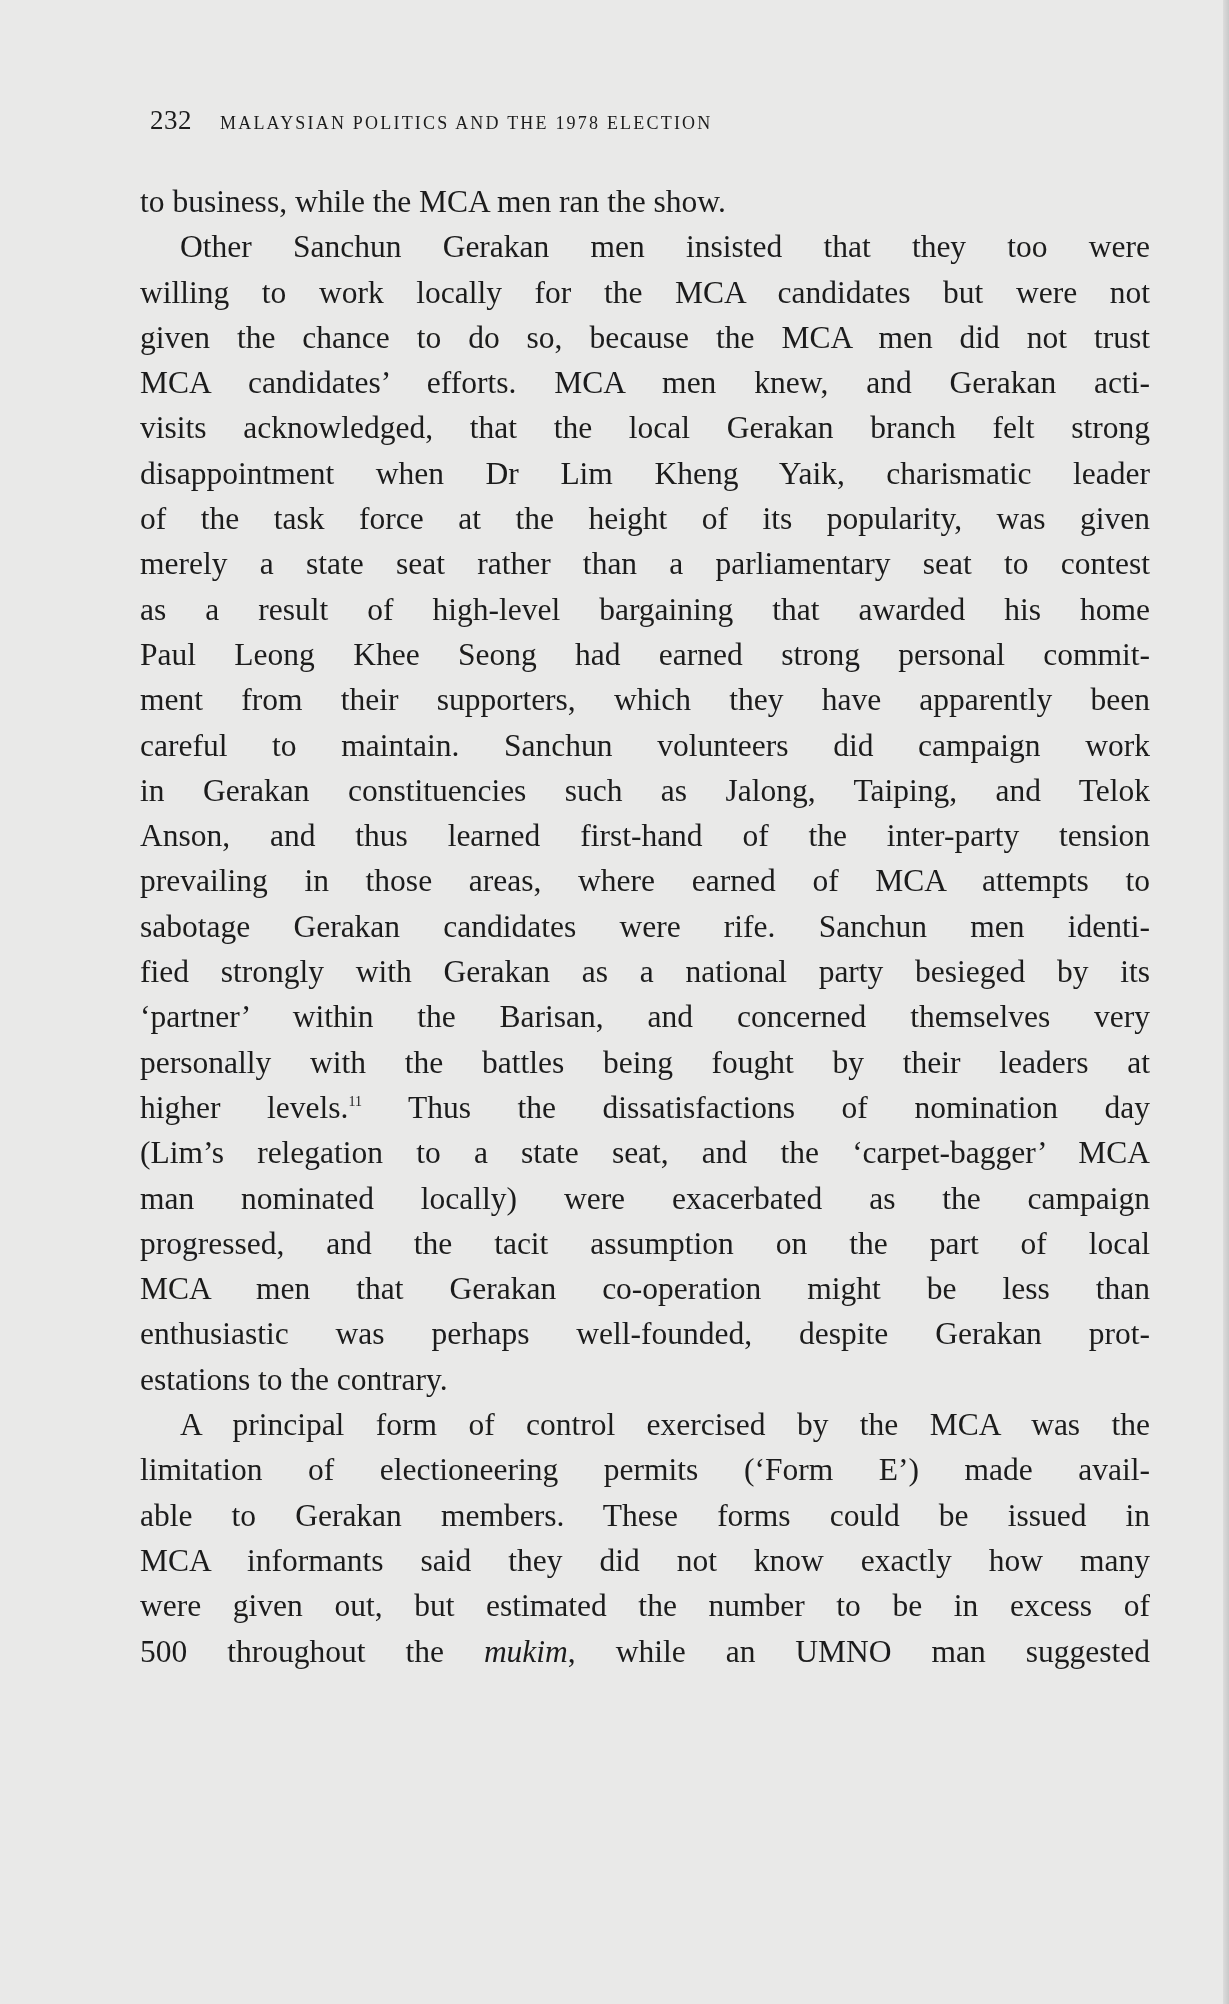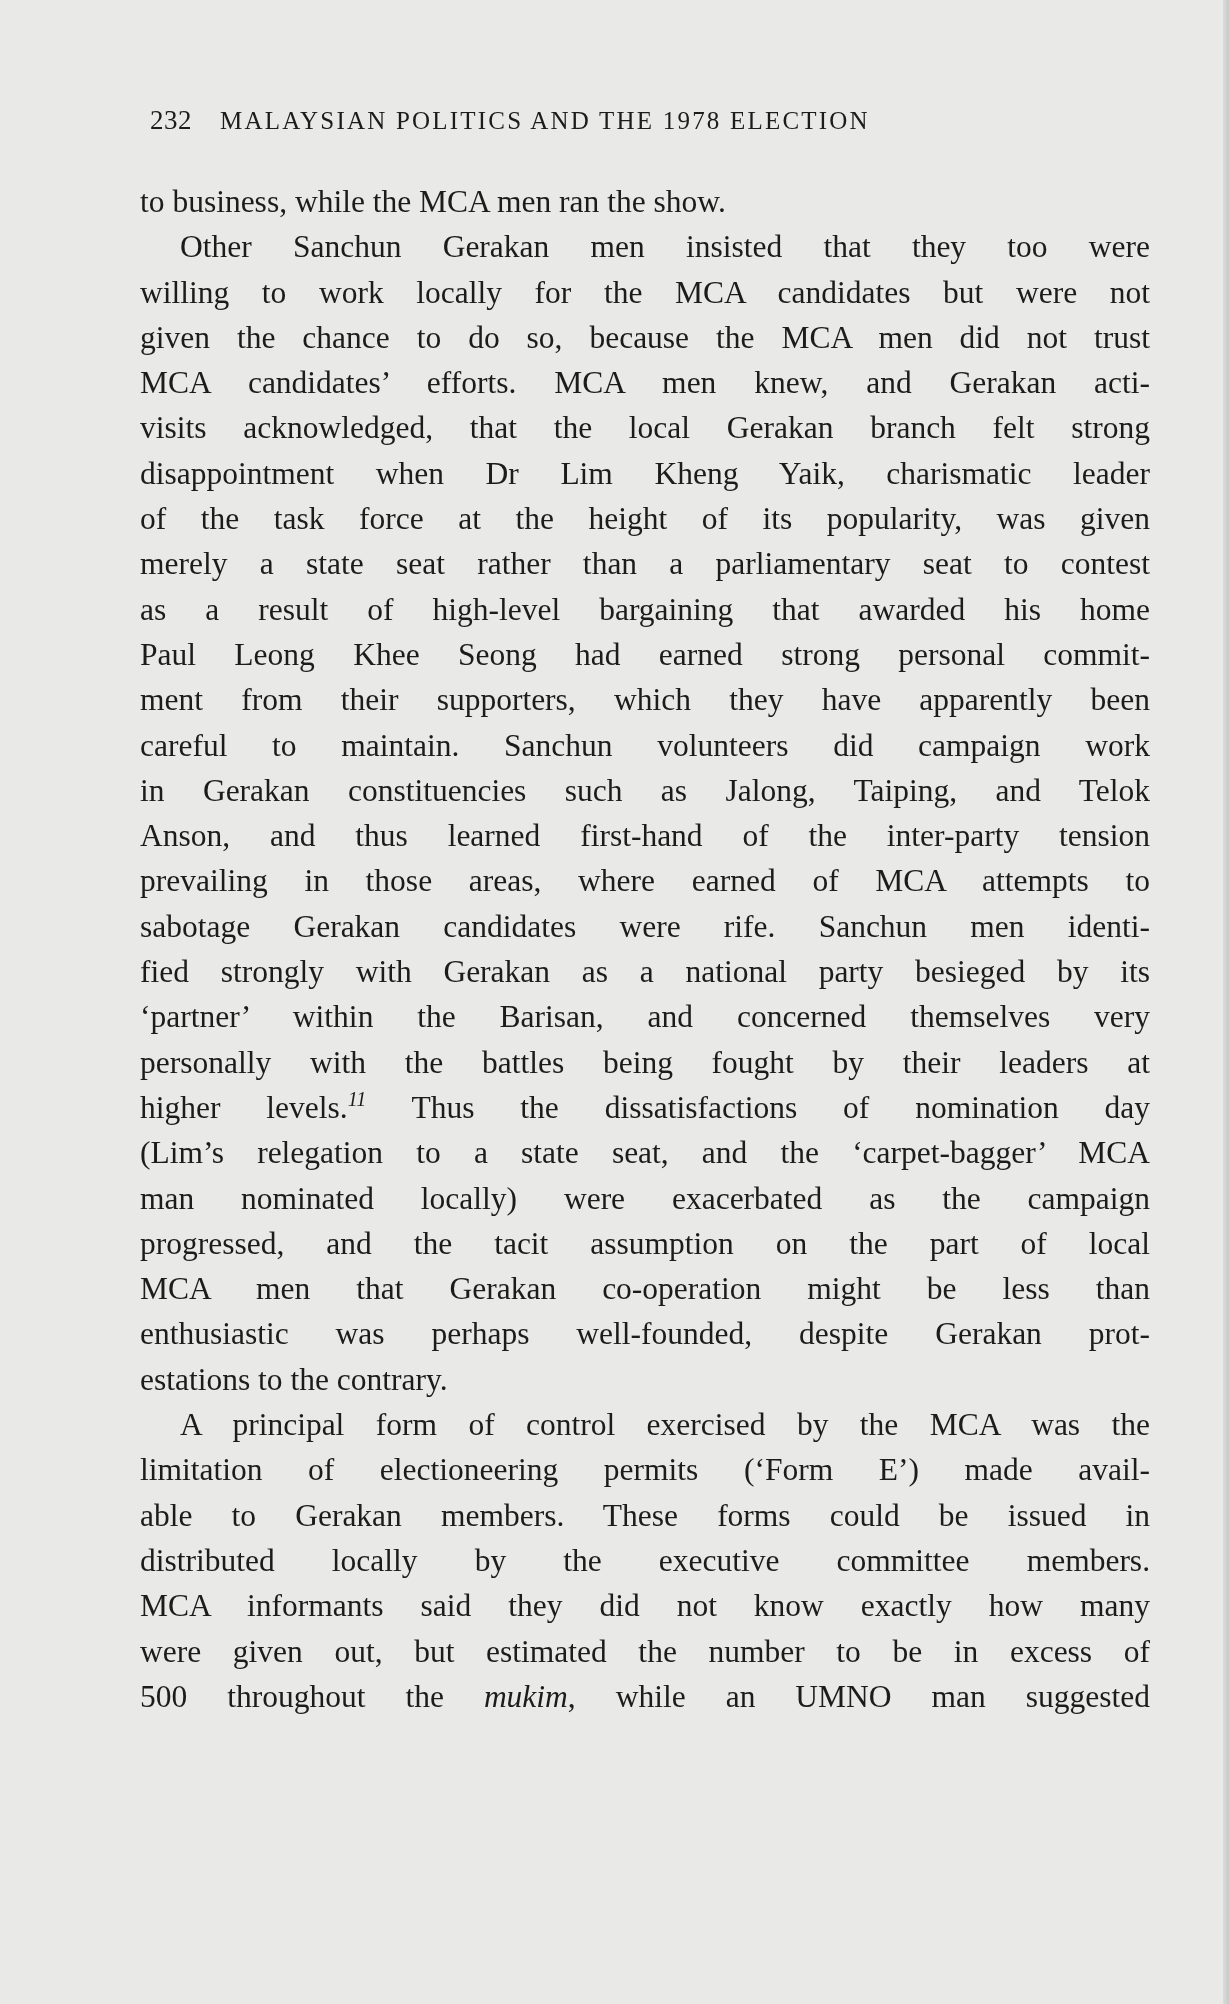--- a/index.html
+++ b/index.html
@@ -15,34 +15,34 @@
       background: linear-gradient(to right, #dcdcdc, #c9c9c9);
     }
     .running-head {
       position: absolute; left: 150px; top: 100px; width: 960px;
       height: 40px; line-height: 40px; white-space: nowrap;
     }
     .page-number {
       font-size: 27px; letter-spacing: 0.5px; margin-right: 24px;
     }
     .head-title {
-      font-size: 25px; letter-spacing: 2.2px; font-variant: small-caps;
+      font-size: 18px; letter-spacing: 2.2px; font-variant: small-caps;
       text-transform: uppercase; font-weight: normal;
     }
     .body-text {
       position: absolute; left: 140px; top: 179px; width: 1010px;
     }
     .line {
       display: block; height: 45.3px; line-height: 45.3px;
       font-size: 31.5px; white-space: nowrap;
       text-align: justify; text-align-last: justify;
     }
     .line.last { text-align-last: left; }
     .line.indent { padding-left: 40px; }
-    .sup { font-size: 20px; vertical-align: 12px; line-height: 0; font-style: italic; }
+    .sup { font-size: 14px; vertical-align: 12px; line-height: 0; }
     .it { font-style: italic; }
   </style>
 </head>
 <body>
 
 <div class="page-edge"></div>
 
 <div class="running-head">
   <span class="page-number">232</span>
   <span class="head-title">MALAYSIAN POLITICS AND THE 1978 ELECTION</span>
@@ -72,17 +72,16 @@
     <span class="line"><span>higher levels.</span><span class="sup">11</span><span> Thus the dissatisfactions of nomination day</span></span>
     <span class="line">(Lim’s relegation to a state seat, and the ‘carpet-bagger’ MCA</span>
     <span class="line">man nominated locally) were exacerbated as the campaign</span>
     <span class="line">progressed, and the tacit assumption on the part of local</span>
     <span class="line">MCA men that Gerakan co-operation might be less than</span>
     <span class="line">enthusiastic was perhaps well-founded, despite Gerakan prot-</span>
     <span class="line last">estations to the contrary.</span>
     <span class="line indent">A principal form of control exercised by the MCA was the</span>
     <span class="line">limitation of electioneering permits (‘Form E’) made avail-</span>
     <span class="line">able to Gerakan members. These forms could be issued in</span>
-    <span class="line">distributed locally by the executive committee members.</span>
     <span class="line">MCA informants said they did not know exactly how many</span>
     <span class="line">were given out, but estimated the number to be in excess of</span>
     <span class="line"><span>500 throughout the </span><span class="it">mukim</span><span>, while an UMNO man suggested</span></span>
   </div>
 
 </body></html>

